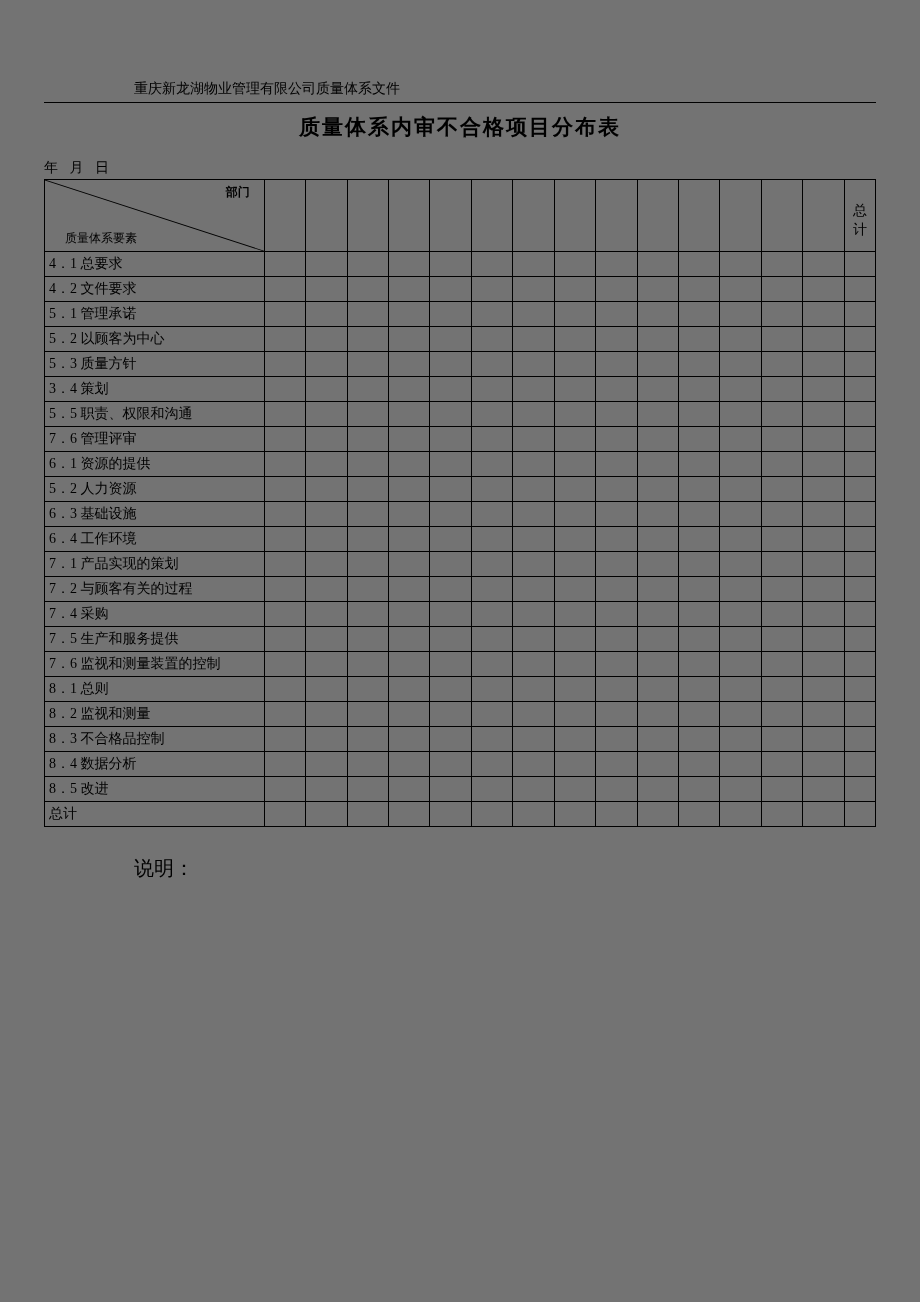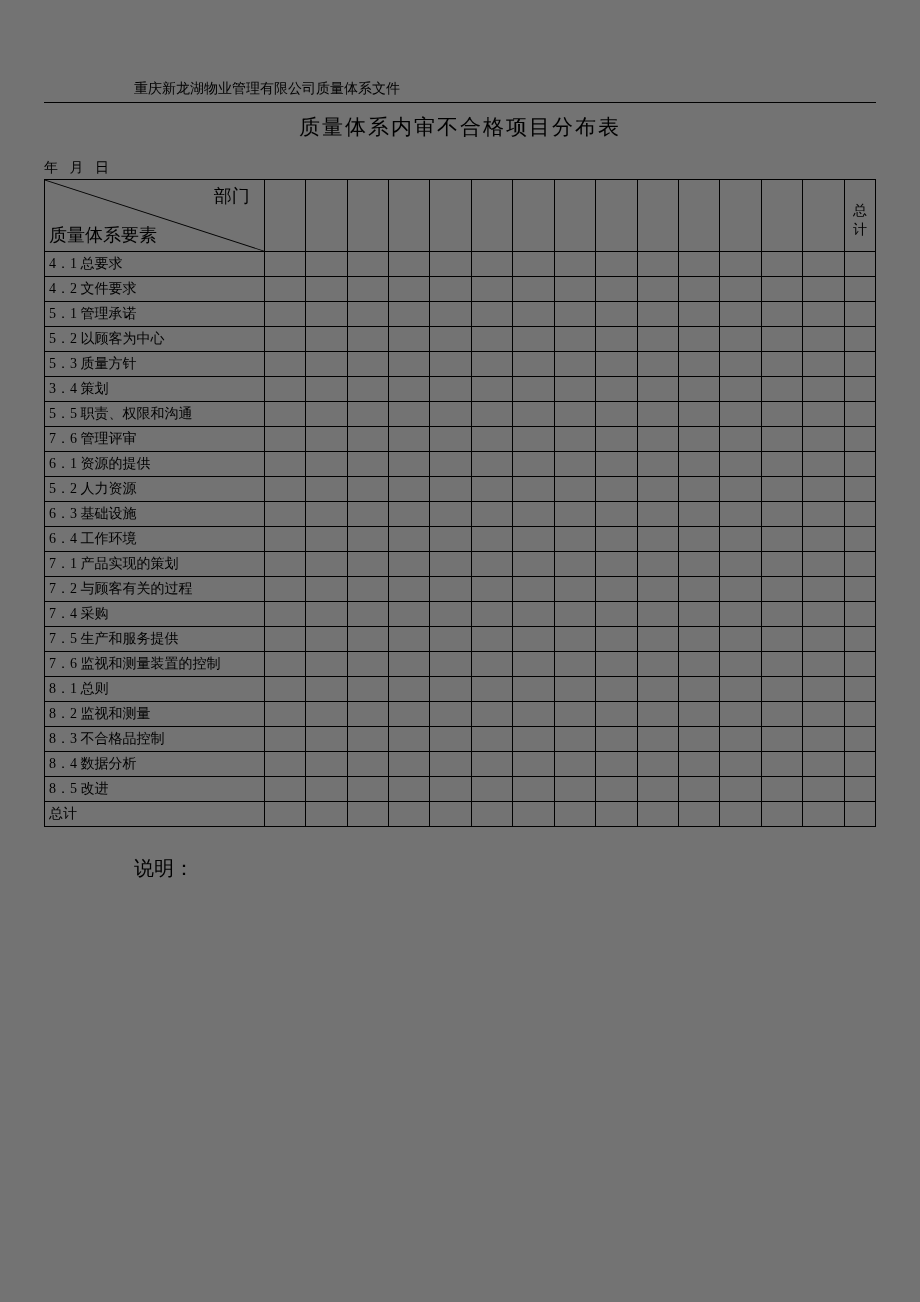--- a/index.html
+++ b/index.html
@@ -21,21 +21,21 @@
   .header-line {
     font-size: 14px;
     padding-left: 90px;
     padding-bottom: 4px;
     border-bottom: 1px solid #000;
     margin: 0 0 10px 0;
   }
   .title {
     text-align: center;
     font-size: 21px;
-    font-weight: normal;
+    font-weight: bold;
     margin: 10px 0 18px 0;
     letter-spacing: 2px;
   }
   .date-line {
     padding-right: 80px;
     font-size: 14px;
     margin-bottom: 2px;
     letter-spacing: 4px;
   }
   table.main {
@@ -62,27 +62,28 @@
     overflow: hidden;
   }
   .diag-svg {
     position: absolute;
     top: 0; left: 0; width: 100%; height: 100%;
   }
   .diag-top {
     position: absolute;
     top: 4px;
     right: 14px;
-    font-size: 18px;
+    font-size: 12px;
+    font-weight: bold;
   }
   .diag-bottom {
     position: absolute;
     bottom: 4px;
-    left: 4px;
-    font-size: 18px;
+    left: 20px;
+    font-size: 12px;
   }
   .total-header {
     text-align: center !important;
     line-height: 1.3;
     padding-top: 12px !important;
     font-size: 14px;
   }
   .note {
     padding-left: 90px;
     margin-top: 28px;

